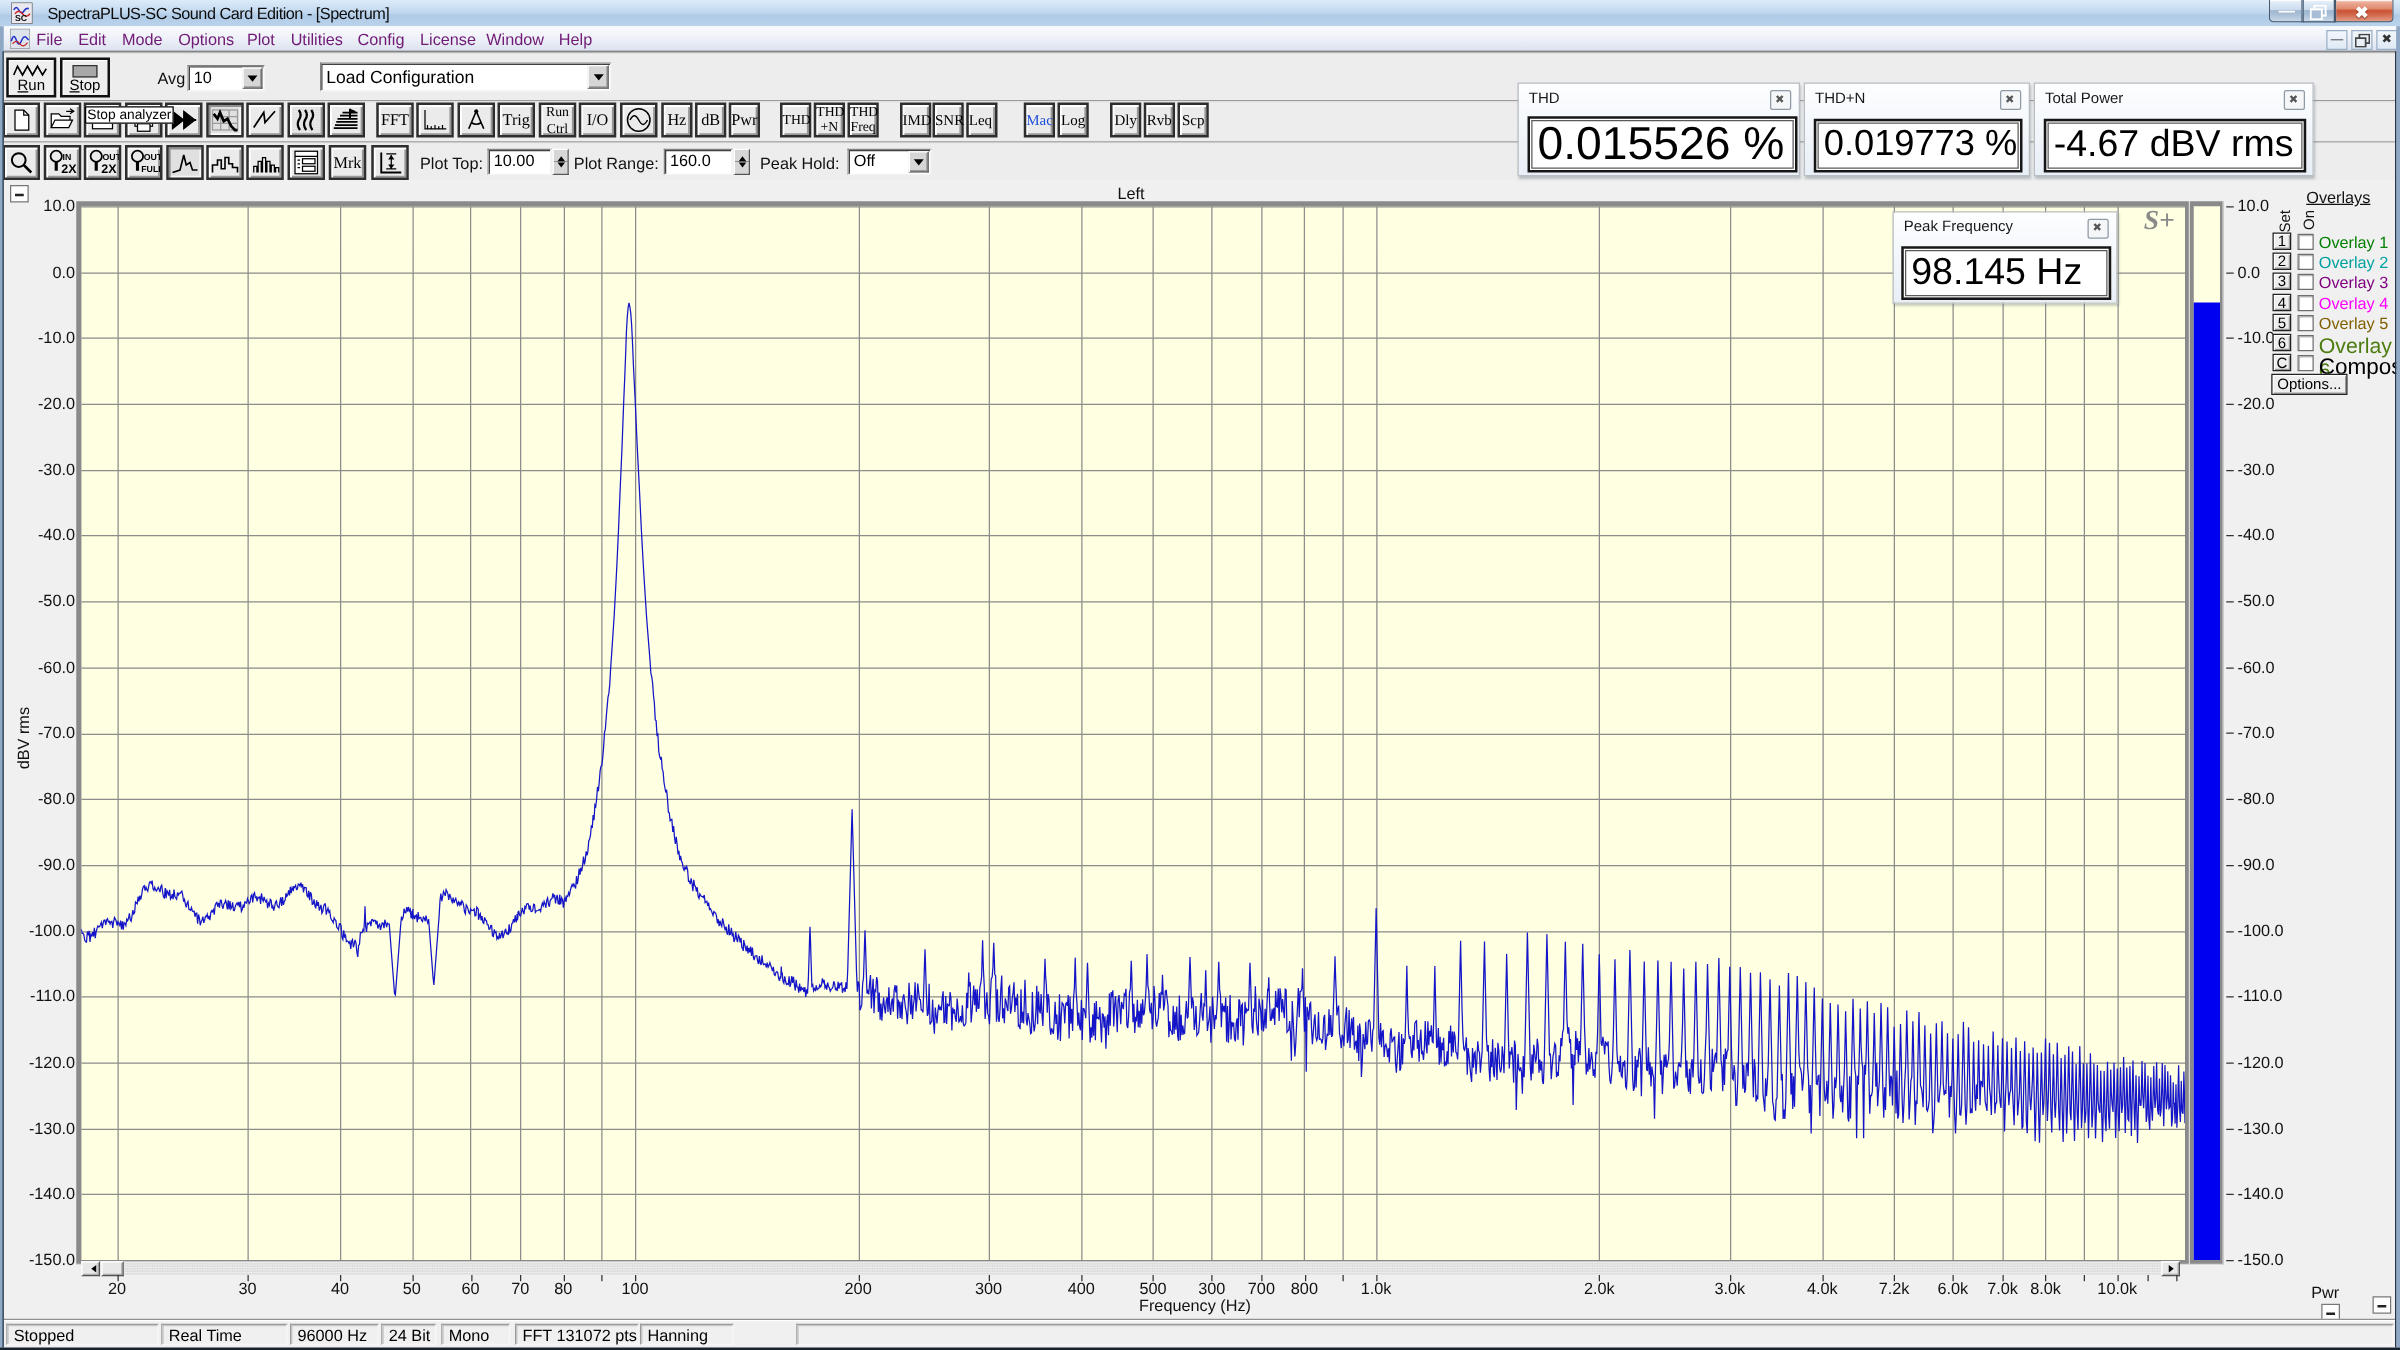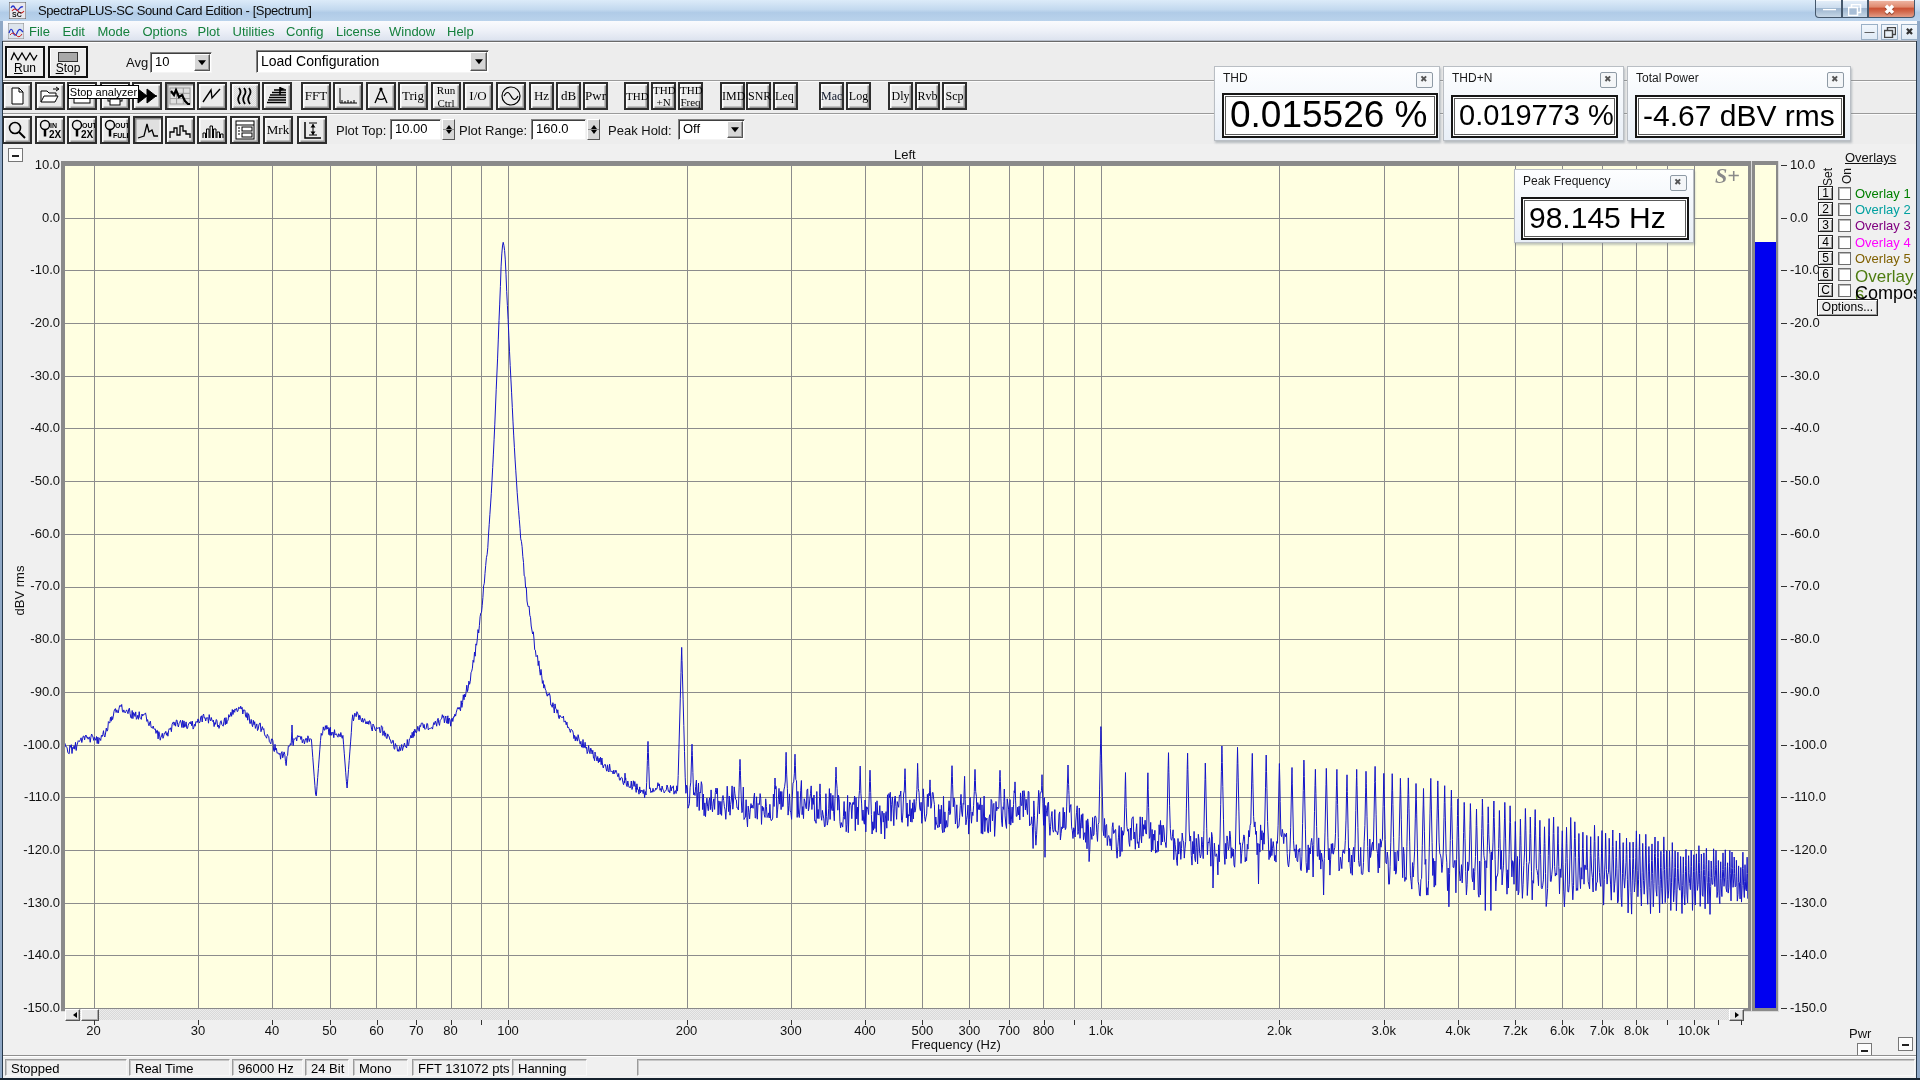--- a/index.html
+++ b/index.html
@@ -12,21 +12,21 @@
 
 .cap{position:absolute;top:0;height:18px;border:1px solid #45586c;border-top:none;
  box-shadow:inset 0 1px 0 rgba(255,255,255,.8), inset 0 -8px 6px -6px rgba(255,255,255,.35)}
 #cmin{left:1815px;width:27px;background:linear-gradient(180deg,#e6f0fa 0%,#ccdcee 45%,#9fb7d0 50%,#b4c9de 100%);border-bottom-left-radius:4px}
 #cmax{left:1842px;width:26px;background:linear-gradient(180deg,#e6f0fa 0%,#ccdcee 45%,#9fb7d0 50%,#b4c9de 100%)}
 #cclose{left:1868px;width:47px;background:linear-gradient(180deg,#f0b9a7 0%,#e08b70 40%,#cc5436 50%,#d8795c 100%);border-bottom-right-radius:4px}
 .capg{position:absolute;color:#fff;font-weight:bold}
 
 #menubar{position:absolute;left:3px;top:21px;width:1914px;height:20px;
  background:linear-gradient(180deg,#fafbfd 0%,#eef1f8 50%,#dde3ef 100%);border-bottom:1px solid #b7bdc9}
-.mi{position:absolute;top:24px;font-size:13px;color:#15803d}
+.mi{position:absolute;top:24px;font-size:13px;color:#701a75}
 .mdib{position:absolute;top:24px;width:17px;height:16px;background:linear-gradient(180deg,#f2f7fc,#dfeaf5);
  border:1px solid #9ab0c6;color:#333;font-size:10px;text-align:center;line-height:14px}
 #menusep{position:absolute;left:3px;top:41px;width:1914px;height:2px;background:#6a6a6a;border-bottom:1px solid #fdfdfd}
 
 .tbrow{position:absolute;left:3px;width:1914px;background:#ededed}
 .sep{position:absolute;left:3px;width:1914px;height:2px;background:#9a9a9a;border-bottom:1px solid #fbfbfb}
 .tbtn{position:absolute;background:#ebebeb;border:2px solid #2e2e2e;
  box-shadow:inset 1.5px 1.5px 0 #ffffff, inset -1.5px -1.5px 0 #989898}
 .tpress{background:#e0e0e0;box-shadow:inset 1.5px 1.5px 0 #8e8e8e, inset -1.5px -1.5px 0 #f8f8f8}
 .dither{background-image:repeating-conic-gradient(#d9d9d9 0% 25%, #ececec 0% 50%);background-size:2px 2px}
@@ -216,21 +216,21 @@
     </div>
 <div class="tbtn serif " style="left:529px;top:82px;width:25px;height:28px;font-size:13px;text-align:center;line-height:24px;color:#000">Hz</div>
 <div class="tbtn serif " style="left:556px;top:82px;width:25px;height:28px;font-size:13px;text-align:center;line-height:24px;color:#000">dB</div>
 <div class="tbtn serif " style="left:583px;top:82px;width:25px;height:28px;font-size:13px;text-align:center;line-height:24px;color:#000">Pwr</div>
 <div class="tbtn serif " style="left:624px;top:82px;width:25px;height:28px;font-size:11px;text-align:center;line-height:24px;color:#000">THD</div>
 <div class="tbtn serif " style="left:651px;top:82px;width:25px;height:28px;font-size:11px;text-align:center;line-height:12px;color:#000">THD<br>+N</div>
 <div class="tbtn serif " style="left:678px;top:82px;width:25px;height:28px;font-size:11px;text-align:center;line-height:12px;color:#000">THD<br>Freq</div>
 <div class="tbtn serif " style="left:720px;top:82px;width:25px;height:28px;font-size:12px;text-align:center;line-height:24px;color:#000">IMD</div>
 <div class="tbtn serif " style="left:746px;top:82px;width:25px;height:28px;font-size:12px;text-align:center;line-height:24px;color:#000">SNR</div>
 <div class="tbtn serif " style="left:773px;top:82px;width:25px;height:28px;font-size:12px;text-align:left;line-height:24px;color:#000">Leq</div>
-<div class="tbtn serif " style="left:819px;top:82px;width:25px;height:28px;font-size:12px;text-align:center;line-height:24px;color:#0f172a">Mac</div>
+<div class="tbtn serif " style="left:819px;top:82px;width:25px;height:28px;font-size:12px;text-align:center;line-height:24px;color:#1d4ed8">Mac</div>
 <div class="tbtn serif " style="left:846px;top:82px;width:25px;height:28px;font-size:12px;text-align:center;line-height:24px;color:#000">Log</div>
 <div class="tbtn serif " style="left:888px;top:82px;width:25px;height:28px;font-size:12px;text-align:center;line-height:24px;color:#000">Dly</div>
 <div class="tbtn serif " style="left:915px;top:82px;width:25px;height:28px;font-size:12px;text-align:center;line-height:24px;color:#000">Rvb</div>
 <div class="tbtn serif " style="left:942px;top:82px;width:25px;height:28px;font-size:12px;text-align:center;line-height:24px;color:#000">Scp</div>
 <div class="tbtn " style="left:2px;top:116px;width:30px;height:28px">
       <svg class="ticon" viewBox="0 0 26 24">
         <circle cx="11" cy="10" r="5.5" fill="none" stroke="#000" stroke-width="1.6"></circle>
         <path d="M15 14 l6 6" stroke="#000" stroke-width="2"></path>
       </svg>
     </div>

